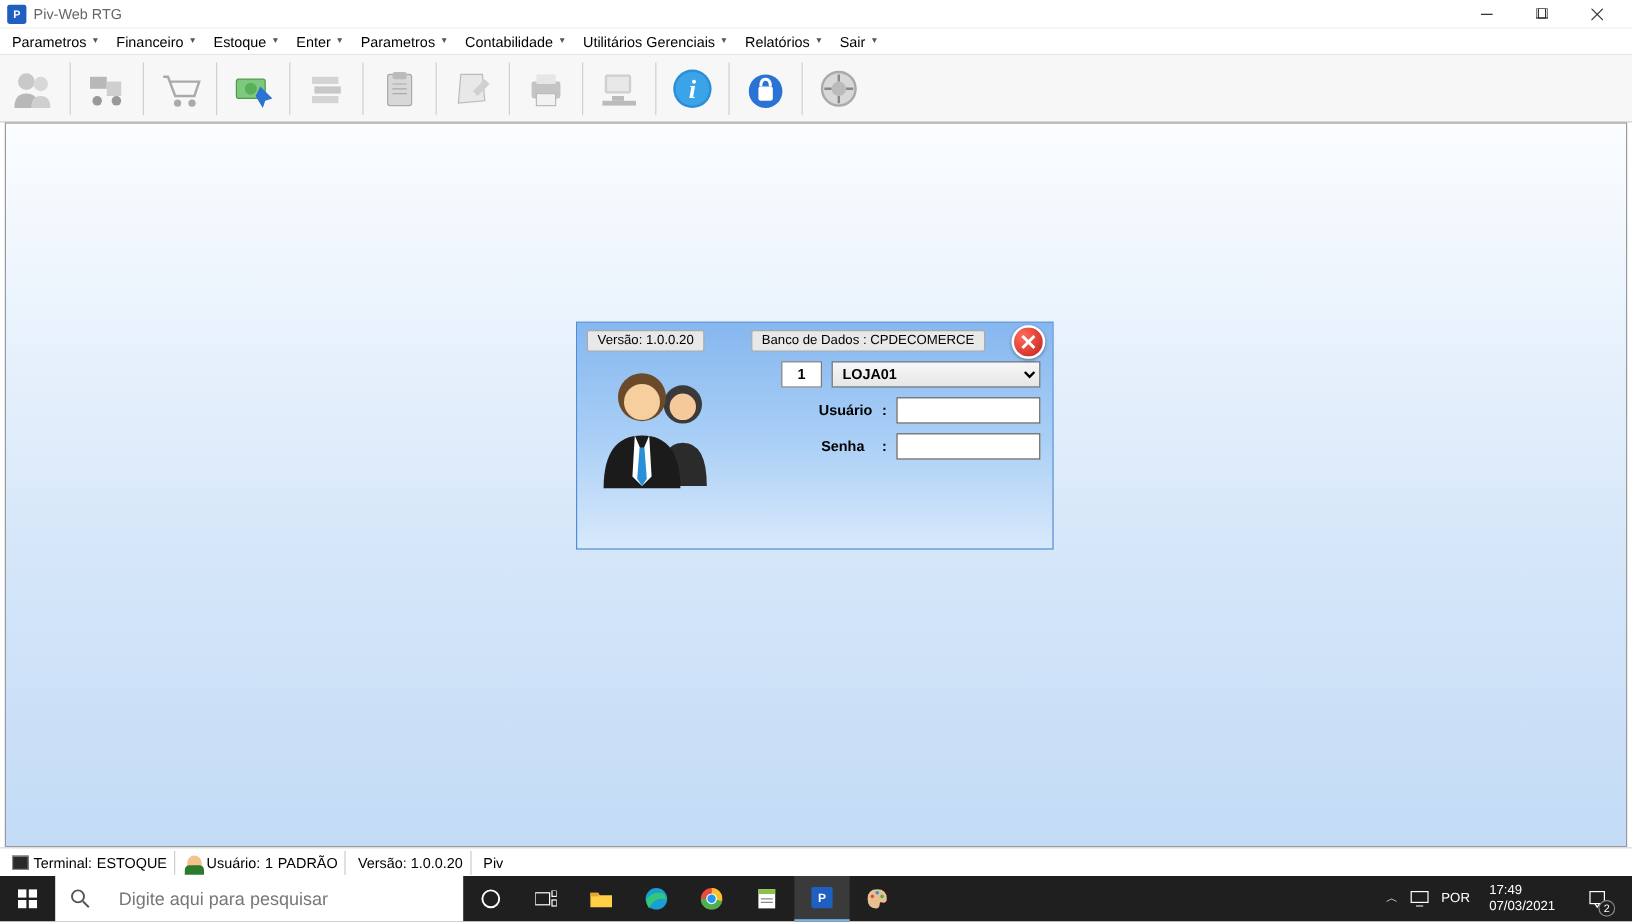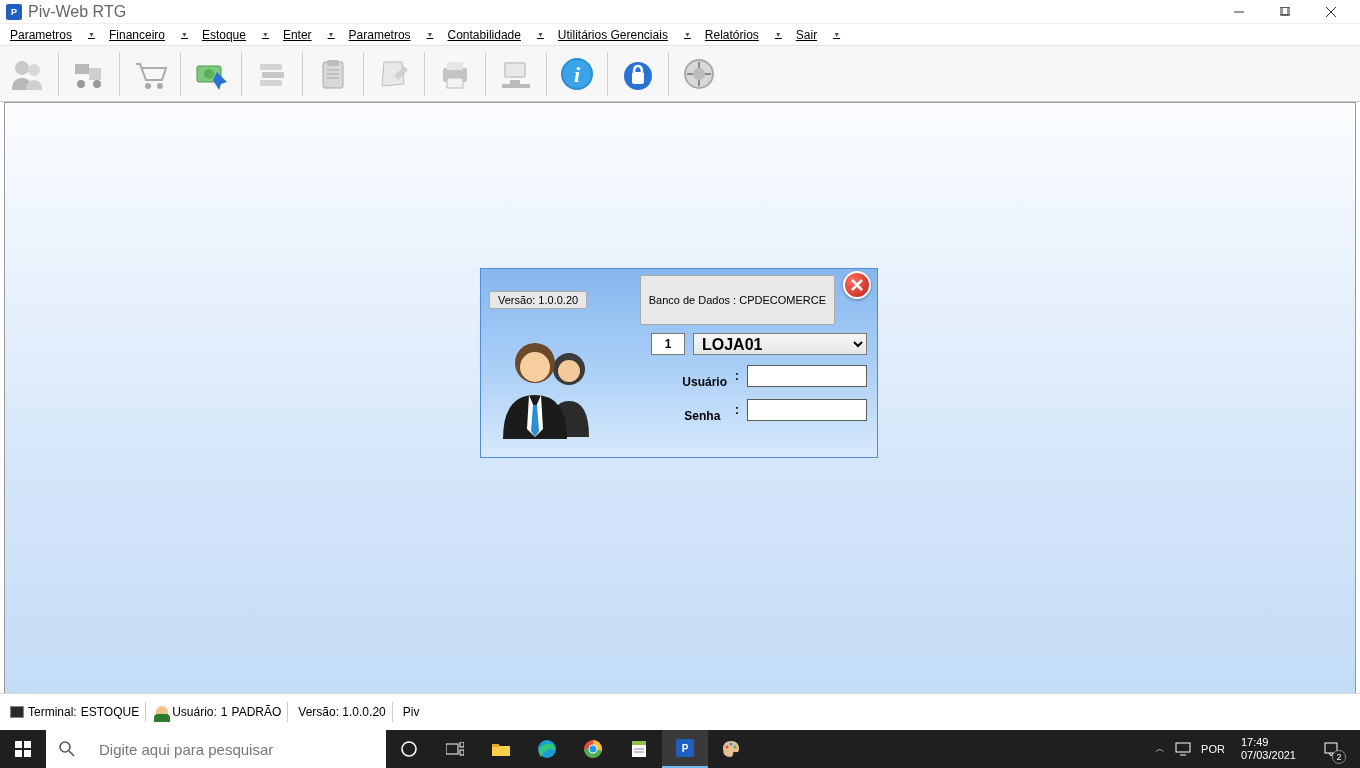--- a/index.html
+++ b/index.html
@@ -1,58 +1,58 @@
 <!DOCTYPE html>
 <html><head>
 <meta charset="utf-8">
 <style>
 * { box-sizing: border-box; margin: 0; padding: 0; }
 body { font-family: "Segoe UI", Tahoma, Arial, sans-serif; font-size: 12px; width: 1360px; height: 768px; overflow: hidden; background: #fff; position: relative; }
 
 
 .titlebar { height: 24px; background: #fff; display: flex; align-items: center; padding: 0 6px; border-bottom: 1px solid #eee; }
 .titlebar .app-icon { width: 16px; height: 16px; background: #1e5fbf; border-radius: 2px; display:flex;align-items:center;justify-content:center;color:#fff;font-size:9px;font-weight:bold; margin-right: 6px;}
-.titlebar .title { color: #666; font-size: 16px; }
+.titlebar .title { color: #666; font-size: 12px; }
 .titlebar .spacer { flex: 1; }
 .titlebar .winbtn { width: 46px; height: 24px; display:flex;align-items:center;justify-content:center; color:#555; }
 
 
 .menubar { height: 22px; background: #fff; display: flex; align-items: center; padding: 0 4px; gap: 2px; border-bottom:1px solid #e4e4e4; }
-.menubar .menuitem { display:flex; align-items:center; padding: 0 6px; height: 20px; font-size: 12px; color:#000; border-radius:2px; gap:16px;text-decoration:underline;}
+.menubar .menuitem { display:flex; align-items:center; padding: 0 6px; height: 20px; font-size: 12px; color:#000; border-radius:2px; gap:4px;}
 .menubar .caret { font-size: 7px; color:#555; }
 
 
 .toolbar { height: 56px; background: #f7f7f7; border-bottom:1px solid #d0d0d0; display:flex; align-items:center; padding: 2px 4px; gap:4px;}
 .toolbtn { width: 48px; height: 48px; border:1px solid transparent; display:flex;align-items:center;justify-content:center; border-radius:2px; background:#f7f7f7;}
 .toolsep { width:1px; height:44px; background:#d0d0d0; margin:0 2px;}
 
 
 .mainframe { position:absolute; top: 102px; left:4px; right:4px; bottom: 62px; border:1px solid #999; background: linear-gradient(to bottom, #fbfdff 0%, #d5e6f9 60%, #c3dbf6 100%); }
 
 
 .login { position:absolute; width: 398px; height: 190px; left: 480px; top: 268px; background: linear-gradient(to bottom, #86b7ef 0%, #a8cef6 50%, #d8e9fb 100%); border:1px solid #4f8dd6; }
 .login-row1 { display:flex; align-items:center; padding: 6px 8px 0 8px; gap: 6px; position:relative;}
 .login-ver { background:#e8e8e8; border:1px solid #aaa; padding:2px 8px; font-size:11px; border-radius:2px;}
-.login-db { background:#e8e8e8; border:1px solid #aaa; padding:18px 8px; font-size:11px; border-radius:2px; margin-left:auto; margin-right: 34px;}
+.login-db { background:#e8e8e8; border:1px solid #aaa; padding:2px 8px; font-size:11px; border-radius:2px; margin-left:auto; margin-right: 48px;}
 .login-close { position:absolute; right:6px; top:2px; width:28px; height:28px; border-radius:50%; background: radial-gradient(circle at 30% 30%, #ff6b5b, #c3201a); border:2px solid #fff; display:flex;align-items:center;justify-content:center;color:#fff;font-weight:bold;font-size:14px; box-shadow: 0 1px 3px rgba(0,0,0,0.4);}
 .login-body { display:flex; padding: 4px 10px 6px 10px; gap: 10px; }
 .login-avatar { width: 120px; height: 110px; display:flex;align-items:flex-end;justify-content:center;}
 .login-fields { flex:1; display:flex; flex-direction:column; gap:8px; padding-top:4px;}
 .field-row { display:flex; align-items:center; gap:8px; justify-content:flex-end;}
 .num-inp { width:34px; height:22px; border:1px solid #7a7a7a; background:#fff; text-align:center; font-weight:bold; font-size:12px;}
-.combo { width: 174px; height:22px; border:1px solid #7a7a7a; background:linear-gradient(#f7f7f7,#e6e6e6); font-weight:bold; font-size:16px; padding:0 4px;}
-.lbl { font-weight:bold; font-size:12px; width: 62px; text-align:right;margin-top:12px;}
+.combo { width: 174px; height:22px; border:1px solid #7a7a7a; background:linear-gradient(#f7f7f7,#e6e6e6); font-weight:bold; font-size:12px; padding:0 4px;}
+.lbl { font-weight:bold; font-size:12px; width: 62px; text-align:right;}
 .txt { width: 120px; height:22px; border:1px solid #5c5c5c; background:#fff; padding: 0 4px;}
 .colon{font-weight:bold;}
 .login-footer { display:flex; align-items:center; padding: 0 14px 6px; gap:8px;}
 .hint { font-size:10px; font-style:italic; color:#222;}
 .check-btn { margin-left:auto; }
 
 
-.statusbar { position:absolute; left:0; right:0; bottom: 38px; height: 24px; background:#fff; border-top:1px solid #d8d8d8; display:flex; align-items:center; gap:4px; padding:18px 4px; font-size:12px;}
+.statusbar { position:absolute; left:0; right:0; bottom: 38px; height: 24px; background:#fff; border-top:1px solid #d8d8d8; display:flex; align-items:center; gap:4px; padding:5px 4px; font-size:12px;}
 .statusbar .cell { display:flex; align-items:center; gap:4px; padding:0 6px; border-right:1px solid #ccc; height:20px;}
 .mini-icon { width:14px; height:12px; background:#2a2a2a; border:1px solid #888; display:inline-block;}
 .user-mini{ width:12px;height:12px; border-radius:50% 50% 0 0; background:#f3c38c; position:relative;}
 .user-mini::after{content:"";position:absolute;bottom:-4px;left:-2px;width:16px;height:8px;background:#2c7a2c;border-radius:4px 4px 0 0;}
 
 
 .taskbar { position:absolute; left:0; right:0; bottom:0; height:38px; background:#1f1f1f; display:flex; align-items:center; color:#fff;}
 .startbtn { width:46px; height:38px; display:flex;align-items:center;justify-content:center;}
 .searchbox { width: 340px; height:38px; background:#fff; color:#777; display:flex; align-items:center; gap:23px; padding: 0 12px; font-size:15px;}
 .tbicon { width:46px; height:38px; display:flex;align-items:center;justify-content:center;}

